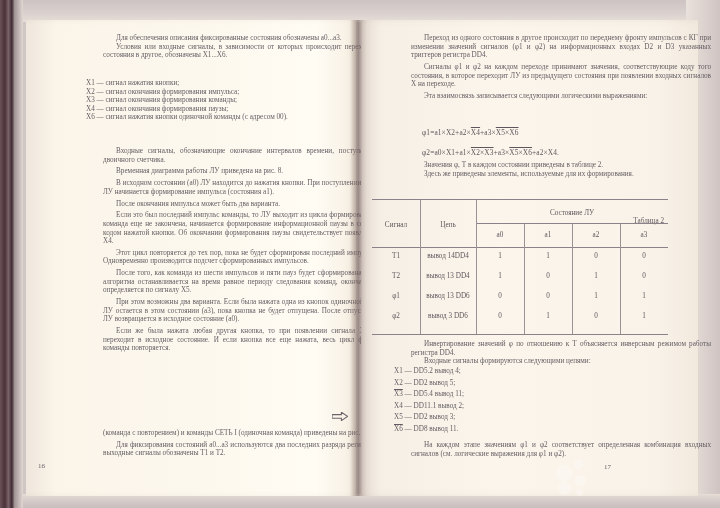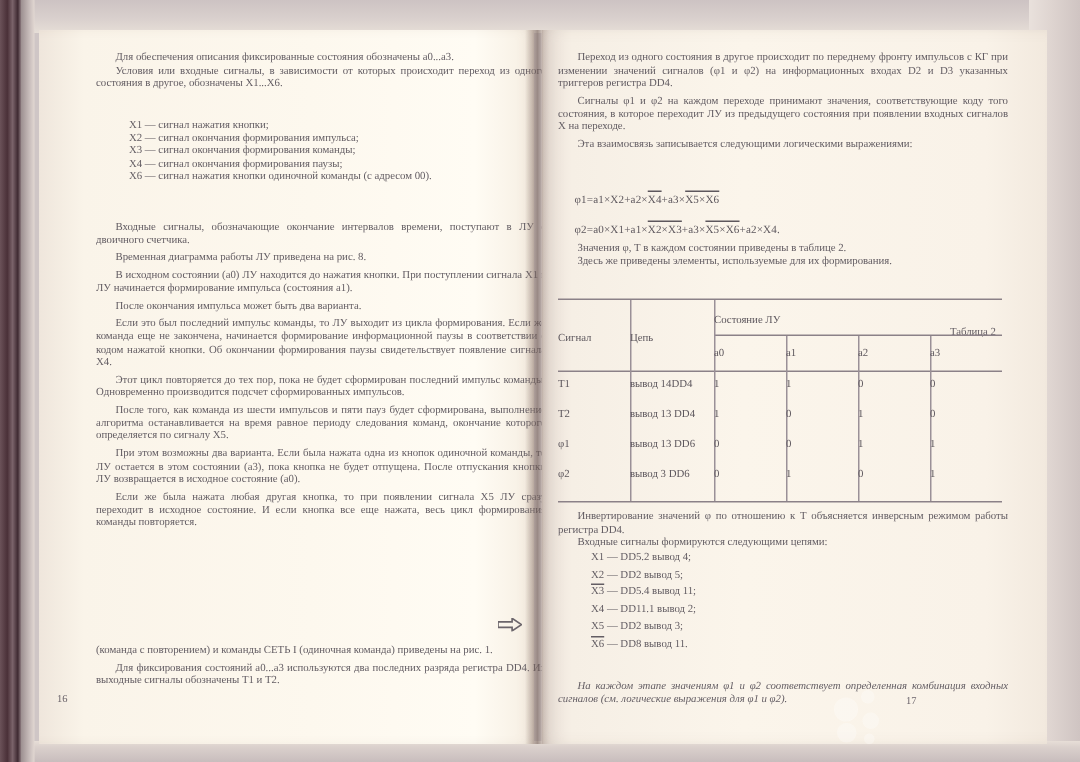--- a/index.html
+++ b/index.html
@@ -34,40 +34,40 @@
     background:linear-gradient(90deg,#efe6dc 0%,#faf4e9 9%,#fdf8ee 55%,#fffcf4 88%,#f6eee2 100%);
     box-shadow:inset -6px 0 12px -8px rgba(120,100,90,.45);}
   .page-right{left:361px;width:325px;
     background:linear-gradient(90deg,#e8ded6 0%,#f6efe5 6%,#fbf5eb 40%,#f9f2e8 88%,#f2e9de 100%);
     box-shadow:inset 7px 0 14px -9px rgba(120,100,90,.5);padding-left:12px;}
   
   .gutter{position:absolute;left:350px;top:20px;width:16px;height:476px;
     background:linear-gradient(90deg,rgba(160,140,130,0) 0%,rgba(150,128,118,.40) 30%,rgba(110,88,80,.55) 52%,rgba(160,140,130,.15) 78%,rgba(160,140,130,0) 100%);}
 
   .txt{position:absolute;font-size:7.2px;line-height:8.6px;
-    text-align:justify;color:#635d63;}
+    text-align:justify;color:#635d63;margin-left:39px;}
   .l{left:38px;width:300px;}
   .r{left:372px;width:300px;}
 
   p{margin:0;}
   p.ind{text-indent:13px;}
   .sp{margin-top:3.2px;}
 
   .siglist{margin:0;padding:0;list-style:none;}
   .siglist li{padding-left:22px;}
 
   .ovl{text-decoration:overline;}
 
   .formula{font-size:7.4px;letter-spacing:.1px;color:#5d575d;}
 
   .tbl-cap{position:absolute;right:34px;font-size:7.2px;color:#635d63;}
 
   table.t2{position:absolute;left:372px;top:203px;width:296px;
     border-collapse:collapse;font-size:7.2px;color:#5d575d;}
-  table.t2 td,table.t2 th{font-weight:normal;padding:0;
+  table.t2 td,table.t2 th{font-weight:normal;padding:0;text-align:center;
     height:16px;vertical-align:middle;}
   .rule-top{position:absolute;left:372px;top:199px;width:296px;height:1px;background:#8b8188;}
   .rule-mid{position:absolute;left:372px;top:247px;width:296px;height:1px;background:#8b8188;}
   .rule-bot{position:absolute;left:372px;top:334px;width:296px;height:1px;background:#8b8188;}
   .rule-sub{position:absolute;left:476px;top:223px;width:192px;height:1px;background:#8b8188;}
   .vline{position:absolute;background:#9a9097;width:1px;}
 
   .pageno{position:absolute;font-size:7px;color:#6a636a;}
 
   .arrow{position:absolute;left:306px;top:392px;width:16px;height:9px;}
@@ -224,21 +224,21 @@
 
   <ul class="txt siglist" style="left:372px;top:366px;width:300px;line-height:11.6px;" id="inputlist">
       <li><span class="">Х1</span><span> — DD5.2 вывод 4;</span></li>
       <li><span class="">Х2</span><span> — DD2 вывод 5;</span></li>
       <li><span class="ovl">Х3</span><span> — DD5.4 вывод 11;</span></li>
       <li><span class="">Х4</span><span> — DD11.1 вывод 2;</span></li>
       <li><span class="">Х5</span><span> — DD2 вывод 3;</span></li>
       <li><span class="ovl">Х6</span><span> — DD8 вывод 11.</span></li>
     </ul>
 
-  <div class="txt" style="left:372px;top:453px;width:300px;font-style:italic;">
+  <div class="txt" style="left:372px;top:441px;width:300px;">
     <p class="ind">На каждом этапе значениям φ1 и φ2 соответствует  определенная комбинация входных сигналов (см. логические выражения для φ1 и φ2).</p>
   </div>
 
   <div class="pageno" style="left:604px;top:463px;">17</div>
 
   <div class="gutter"></div>
 
   <div class="wm">
     <span class="wd wd1"></span>
     <span class="wd wd2"></span>

